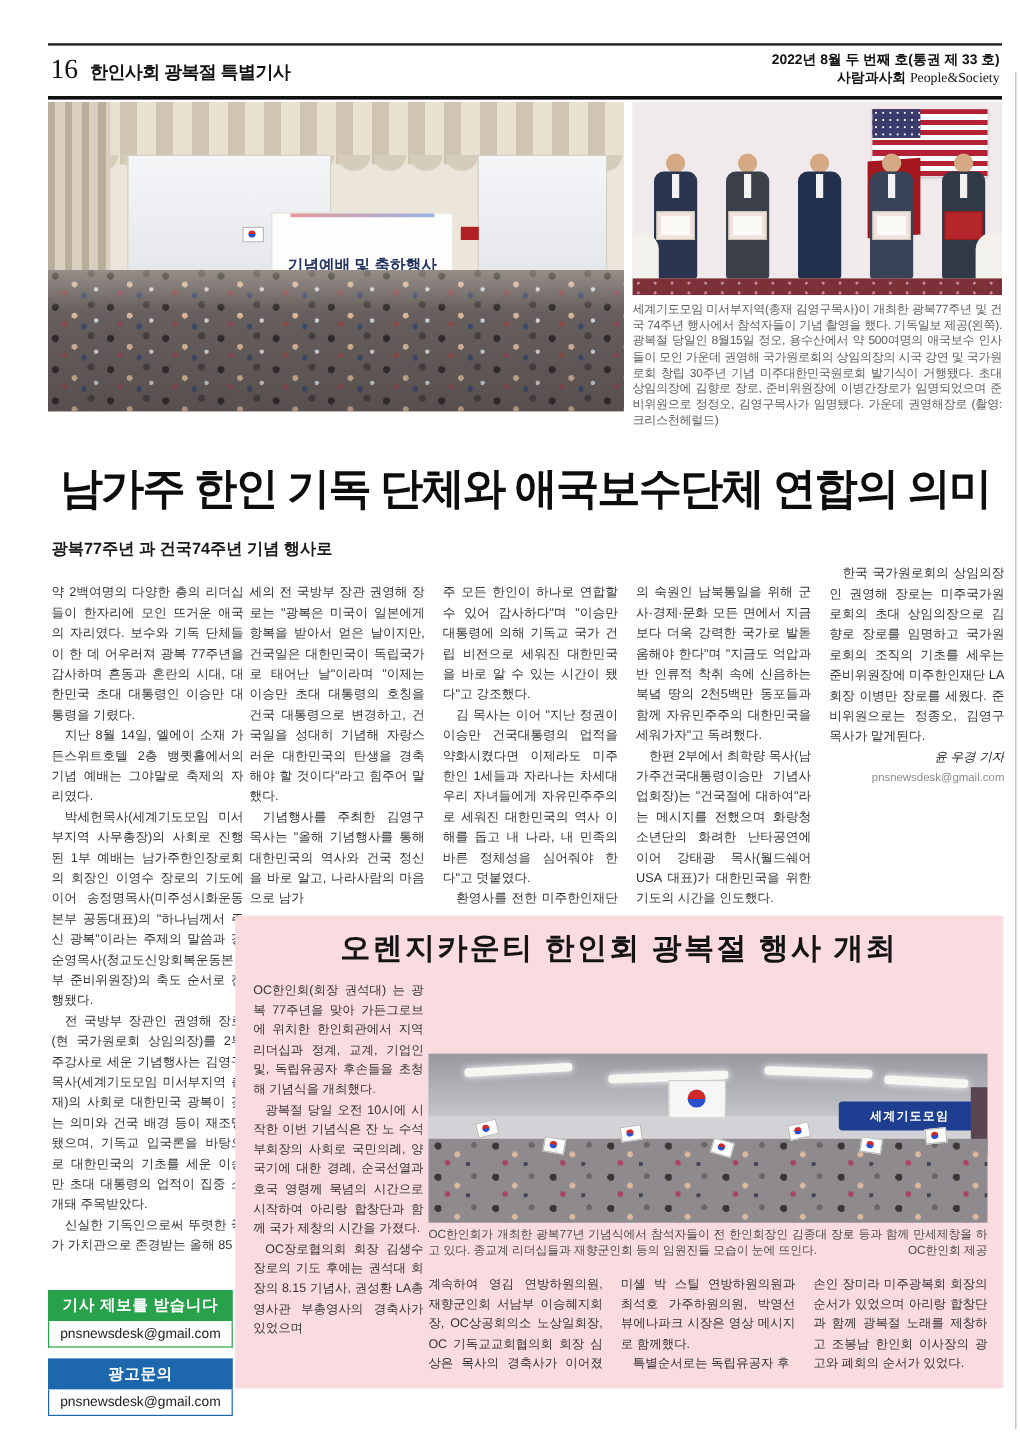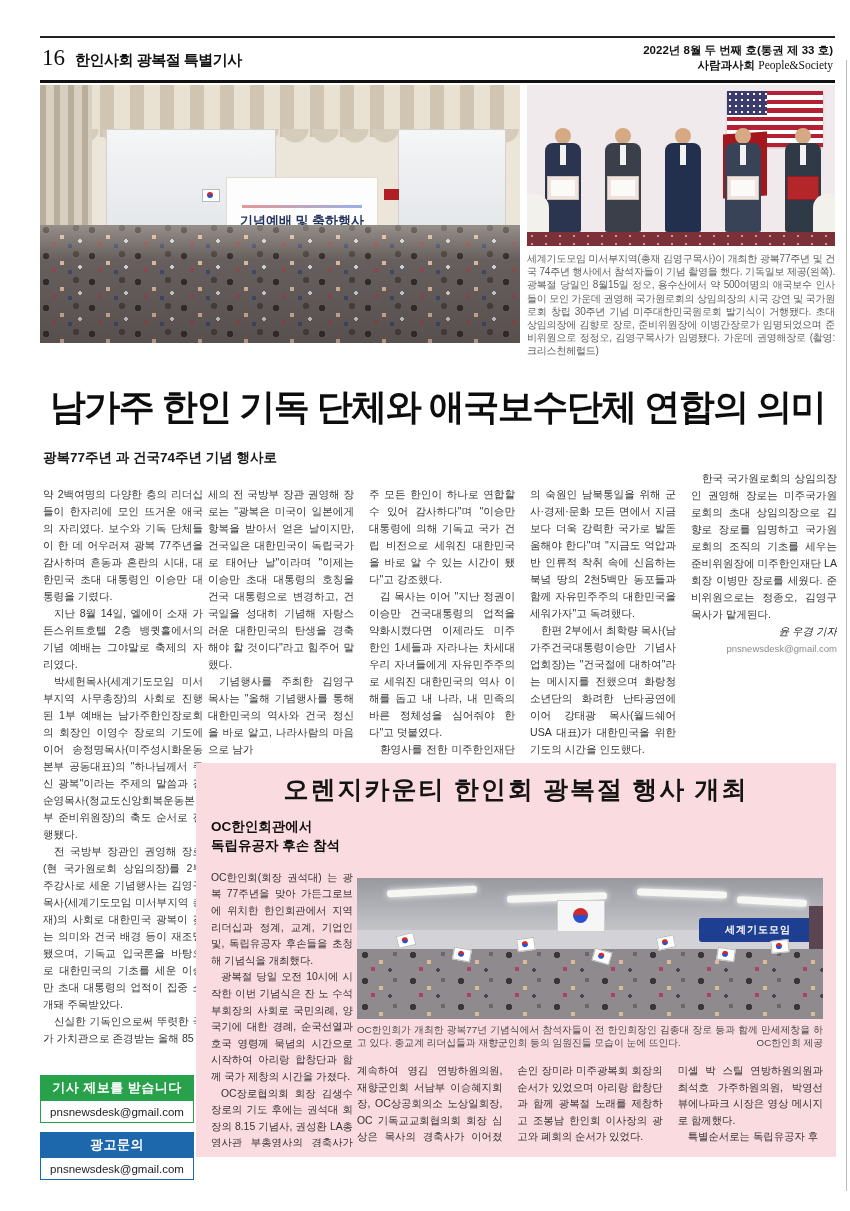--- a/index.html
+++ b/index.html
@@ -27,21 +27,21 @@
   .pl-curtain{position:absolute;left:0;top:0;right:0;height:52px;
       background:repeating-linear-gradient(90deg,#cfc5b2 0 14px,#e9e1d2 14px 30px);}
   .pl-scallop{position:absolute;left:0;right:0;top:44px;height:22px;
       background:radial-gradient(circle 14px at 15px 0px,#d6ccbb 13px,transparent 14px);
       background-size:30px 22px;background-repeat:repeat-x;}
   .pl-screen{position:absolute;top:44px;height:102px;background:linear-gradient(180deg,#f4f5f7,#e4e7ea);
       border:1px solid #d4d1cb;}
   .pl-screen.s1{left:66px;width:168px;}
   .pl-screen.s2{left:358px;width:106px;}
   .pl-banner{position:absolute;left:186px;top:92px;width:150px;height:52px;background:#fdfdfd;
-      border:1px solid #e0dcd2;display:flex;flex-direction:column;align-items:center;justify-content:flex-end;}
+      border:1px solid #e0dcd2;display:flex;flex-direction:column;align-items:center;justify-content:space-between;}
   .pl-banner .tiny{width:80%;height:3px;background:linear-gradient(90deg,#c33,#36c);opacity:.5;margin-bottom:4px;}
   .pl-banner .txt{font-size:13px;font-weight:700;color:#23335e;white-space:nowrap;}
   .flag-kr{position:absolute;width:16px;height:11px;background:#fff;border:1px solid #bbb;}
   .flag-kr i{position:absolute;left:4px;top:2px;width:6px;height:6px;border-radius:50%;
       background:linear-gradient(180deg,#cf2a2a 50%,#2a50cf 50%);}
   .flag-red{position:absolute;width:15px;height:11px;background:#b01f24;}
   .pl-crowd{position:absolute;left:0;right:0;bottom:0;height:118px;background-color:#675f5d;
       background-image:
         radial-gradient(circle 5px at 6px 5px,#2f2b2a 58%,transparent 62%),
         radial-gradient(circle 4px at 22px 12px,#d9b79c 58%,transparent 62%),
@@ -245,24 +245,20 @@
   </div>
   <div class="col col5">
     <p>한국 국가원로회의 상임의장인 권영해 장로는 미주국가원로회의 초대 상임의장으로 김향로 장로를 임명하고 국가원로회의 조직의 기초를 세우는 준비위원장에 미주한인재단 LA회장 이병만 장로를 세웠다. 준비위원으로는 정종오, 김영구 목사가 맡게된다.</p>
     <p class="byline">윤 우경 기자</p>
     <p class="byline-mail">pnsnewsdesk@gmail.com</p>
   </div>
 
   <div class="ocbox">
     <div class="oc-title">오렌지카운티 한인회 광복절 행사 개최</div>
     <div class="oc-left">
-      <div class="oc-subhead">
-        <div>OC한인회관에서</div>
-        <div>독립유공자 후손 참석</div>
-      </div>
       <p class="ni">OC한인회(회장 권석대) 는 광복 77주년을 맞아 가든그로브에 위치한 한인회관에서 지역 리더십과 정계, 교계, 기업인 및, 독립유공자 후손들을 초청해 기념식을 개최했다.</p>
       <p>광복절 당일 오전 10시에 시작한 이번 기념식은 잔 노 수석 부회장의 사회로 국민의례, 양국기에 대한 경례, 순국선열과 호국 영령께 묵념의 시간으로 시작하여 아리랑 합창단과 함께 국가 제창의 시간을 가졌다.</p>
       <p>OC장로협의회 회장 김생수 장로의 기도 후에는 권석대 회장의 8.15 기념사, 권성환 LA총영사관 부총영사의 경축사가 있었으며</p>
     </div>
 
     <div class="oc-photo">
       <div class="ocp-ceiling"></div>
       <div class="ocp-light" style="left:30px;top:10px;width:90px;transform:rotate(-3deg);"></div>
       <div class="ocp-light" style="left:150px;top:16px;width:100px;transform:rotate(-2deg);"></div>
       <div class="ocp-light" style="left:280px;top:12px;width:90px;transform:rotate(2deg);"></div>
@@ -300,25 +296,25 @@
     <div class="oc-caption">
       <span>OC한인회가 개최한 광복77년 기념식에서 참석자들이 전 한인회장인 김종대 장로 등과 함께 만세제창을 하고 있다. 종교계 리더십들과 재향군인회 등의 임원진들 모습이 눈에 뜨인다.</span>
       <span class="oc-credit">OC한인회 제공</span>
     </div>
 
     <div class="oc-cols">
       <div class="oc-col">
         <p class="ni">계속하여 영김 연방하원의원, 재향군인회 서남부 이승혜지회장, OC상공회의소 노상일회장, OC 기독교교회협의회 회장 심상은 목사의 경축사가 이어졌다.</p>
       </div>
       <div class="oc-col">
-        <p class="ni">손인 장미라 미주광복회 회장의 순서가 있었으며 아리랑 합창단과 함께 광복절 노래를 제창하고 조봉남 한인회 이사장의 광고와 폐회의 순서가 있었다.</p>
-      </div>
-      <div class="oc-col">
         <p class="ni">미셸 박 스틸 연방하원의원과 최석호 가주하원의원, 박영선 뷰에나파크 시장은 영상 메시지로 함께했다.</p>
         <p>특별순서로는 독립유공자 후</p>
+      </div>
+      <div class="oc-col">
+        <p class="ni">손인 장미라 미주광복회 회장의 순서가 있었으며 아리랑 합창단과 함께 광복절 노래를 제창하고 조봉남 한인회 이사장의 광고와 폐회의 순서가 있었다.</p>
       </div>
     </div>
   </div>
 
   <div class="cbox tip">
     <div class="cbox-head">기사 제보를 받습니다</div>
     <div class="cbox-body">pnsnewsdesk@gmail.com</div>
   </div>
   <div class="cbox ad">
     <div class="cbox-head">광고문의</div>

